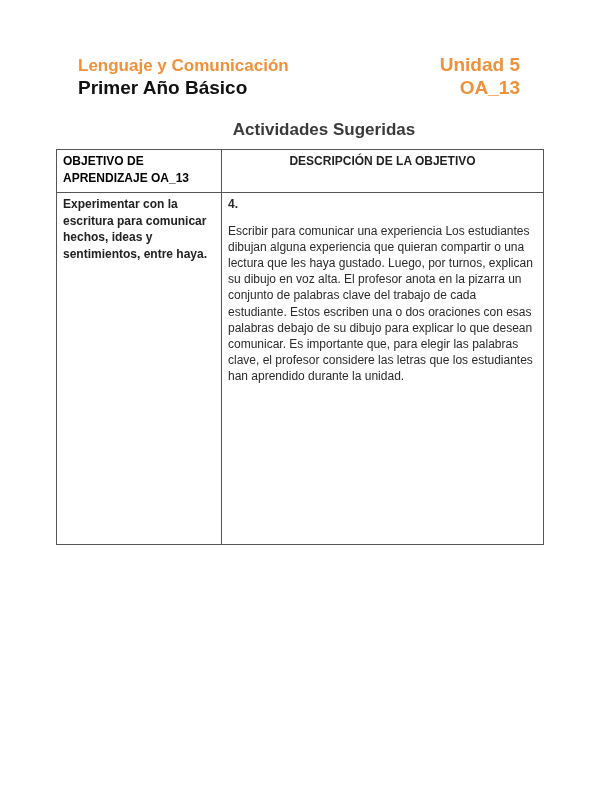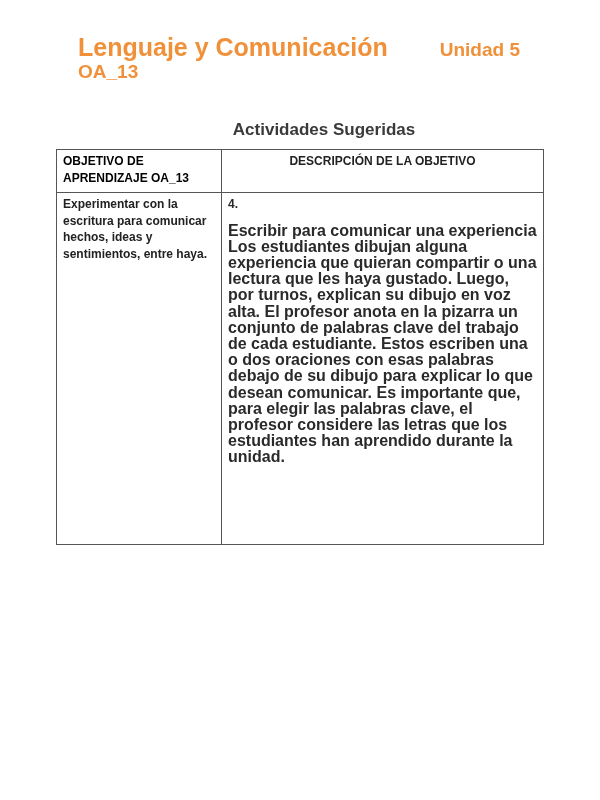--- a/index.html
+++ b/index.html
@@ -20,24 +20,25 @@
       left: 78px;
       top: 36px;
       width: 442px;
     }
     .header-row {
       display: flex;
       justify-content: space-between;
       align-items: baseline;
     }
     .subject {
-      font-size: 25px;
+      font-size: 17px;
       font-weight: bold;
       color: #f0913a;
       line-height: 22px;
+      margin-top: 19px;
     }
     .grade {
       font-size: 19px;
       font-weight: bold;
       color: #111111;
       line-height: 22px;
     }
     .unit, .oa {
       font-size: 19px;
       font-weight: bold;
@@ -92,34 +93,34 @@
     td.description-cell {
       color: #2a2a2a;
     }
     .activity-number {
       font-weight: bold;
       margin-bottom: 10px;
       display: block;
     }
     .activity-text {
       display: block;
-      font-size: 16px;
+      font-size: 12px;
       line-height: 16.2px;
-      font-weight: bold;
     }
   </style>
 </head>
 <body>
 
 <div class="header">
   <div class="header-row">
     <span class="subject">Lenguaje y Comunicación</span>
     <span class="unit">Unidad 5</span>
   </div>
   <div class="header-row">
+    <span class="grade">Primer Año Básico</span>
     <span class="oa">OA_13</span>
   </div>
 </div>
 
 <div class="section-title">Actividades Sugeridas</div>
 
 <table class="activities">
   <thead>
     <tr>
       <th class="col-objective">OBJETIVO DE APRENDIZAJE OA_13</th>

